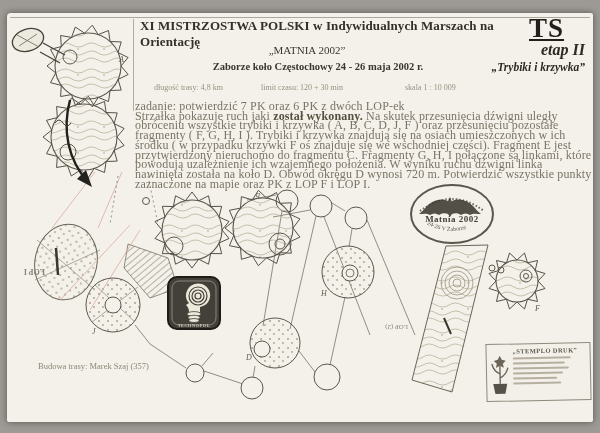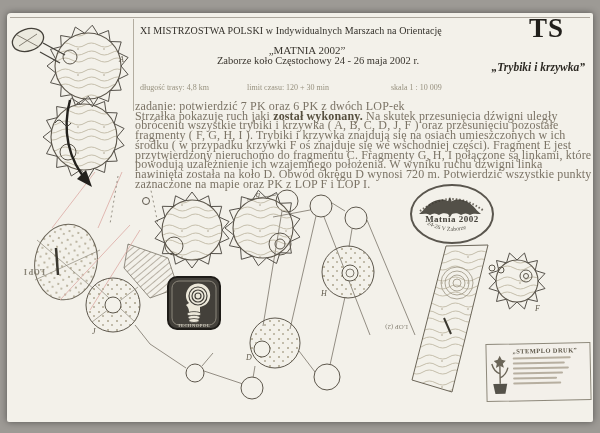--- a/index.html
+++ b/index.html
@@ -12,27 +12,27 @@
     position:absolute;left:7px;top:13px;width:586px;height:409px;
     background:#f3f1ea;border-radius:4px 2px 2px 2px;
     box-shadow:0 0 7px rgba(0,0,0,.45);
   }
   .page::before{
     content:"";position:absolute;left:3px;right:3px;top:4px;
     border-top:1px solid #9a958a;opacity:.8;
   }
   .hdr-vline{position:absolute;left:126px;top:6px;height:92px;border-left:1px solid #b3ada0;}
   .abs{position:absolute;}
-  .title{left:133px;top:12px;width:396px;font-weight:normal;font-size:10px;color:#33302a;letter-spacing:.1px;}
-  .ts{left:522px;top:0px;font-weight:bold;font-size:27px;color:#211f1b;letter-spacing:1px;}
+  .title{left:133px;top:5px;width:396px;font-weight:bold;font-size:13px;color:#33302a;letter-spacing:.1px;}
+  .ts{left:522px;top:0px;font-weight:bold;font-size:27px;color:#211f1b;letter-spacing:1px;text-decoration:underline;}
   .matnia{left:125px;top:31px;width:350px;text-align:center;font-weight:normal;font-size:11px;color:#3a362f;}
   .etap{left:430px;top:28px;width:148px;text-align:right;font-weight:bold;font-style:italic;font-size:16px;color:#2c2923;}
-  .zaborze{left:146px;top:42px;width:330px;text-align:center;font-weight:normal;font-size:10.5px;color:#3a362f;}
+  .zaborze{left:146px;top:48px;width:330px;text-align:center;font-weight:bold;font-size:10.5px;color:#3a362f;}
   .trybiki{left:400px;top:48px;width:178px;text-align:right;font-weight:bold;font-style:italic;font-size:11.5px;color:#2c2923;}
-  .inforow{top:70px;font-size:8px;color:#97917f;}
+  .inforow{top:70px;font-size:8px;color:#97917f;margin-left:14px;}
   .i1{left:133px;} .i2{left:240px;} .i3{left:384px;}
   .task{left:128px;top:89px;width:458px;font-size:12px;line-height:9.7px;color:#7b7365;letter-spacing:.15px;}
   .task b{color:#57503f;text-align:right;}
   .credit{left:31px;top:348px;font-size:8.5px;color:#8d8778;}
   svg.map{position:absolute;left:0;top:0;}
   .stamp-stemplo{
     left:479px;top:330px;width:105px;height:58px;
     border:1px solid #8e897b;background:rgba(243,241,234,.2);
     transform:rotate(-1.2deg);display:flex;padding:3px 3px 3px 2px;box-sizing:border-box;
   }
@@ -189,20 +189,21 @@
       <text x="528" y="298">F</text>
       <text x="85" y="321">J</text>
     </g>
     <text x="10" y="262" font-size="8" fill="#8a8578" font-weight="bold" transform="rotate(180 24 259)">LOP I</text>
     <text x="365" y="318" font-size="7" fill="#8a8578" transform="rotate(180 383 315)">LOP (2)</text>
   </svg>
 
   <div class="abs title">XI MISTRZOSTWA POLSKI w Indywidualnych Marszach na Orientację</div>
   <div class="abs ts">TS</div>
   <div class="abs matnia">„MATNIA 2002”</div>
+  <div class="abs etap">etap II</div>
   <div class="abs zaborze">Zaborze  koło Częstochowy  24 - 26 maja 2002 r.</div>
   <div class="abs trybiki">„Trybiki i krzywka”</div>
   <div class="abs inforow i1">długość trasy:  4,8 km</div>
   <div class="abs inforow i2">limit czasu:  120 + 30 min</div>
   <div class="abs inforow i3">skala 1 : 10 009</div>
 
   <div class="abs task">
     <div>zadanie: potwierdzić 7 PK  oraz 6 PK z  dwóch LOP-ek</div>
     <div><span>Strzałka pokazuje ruch jaki </span><b>został wykonany.</b><span> Na skutek przesunięcia dźwigni uległy obróceniu wszystkie trybiki i krzywka ( A, B, C, D, J, F ) oraz przesunięciu pozostałe fragmenty ( F, G, H, I ).  Trybiki i krzywka znajdują się  na osiach umieszczonych w ich środku ( w przypadku krzywki F oś znajduje się  we wschodniej części).  Fragment E jest przytwierdzony nieruchomo do fragmentu C.  Fragmenty G, H, I  połączone są linkami, które powodują uzależnienie ich wzajemnego położenia.  W wyniku ruchu dźwigni linka nawinięta została na koło D.  Obwód okręgu D wynosi  720 m. Potwierdzić wszystkie punkty zaznaczone na mapie oraz PK z LOP F i LOP I.</span></div>
   </div>
@@ -245,13 +246,14 @@
       <div class="stemplo-title">„STEMPLO  DRUK”</div>
       <div class="sline" style="width:58px"></div>
       <div class="sline" style="width:52px"></div>
       <div class="sline" style="width:56px"></div>
       <div class="sline" style="width:50px"></div>
       <div class="sline" style="width:44px"></div>
       <div class="sline" style="width:48px"></div>
     </div>
   </div>
 
+  <div class="abs credit">Budowa trasy: Marek Szaj (357)</div>
 </div>
 
 </body></html>

